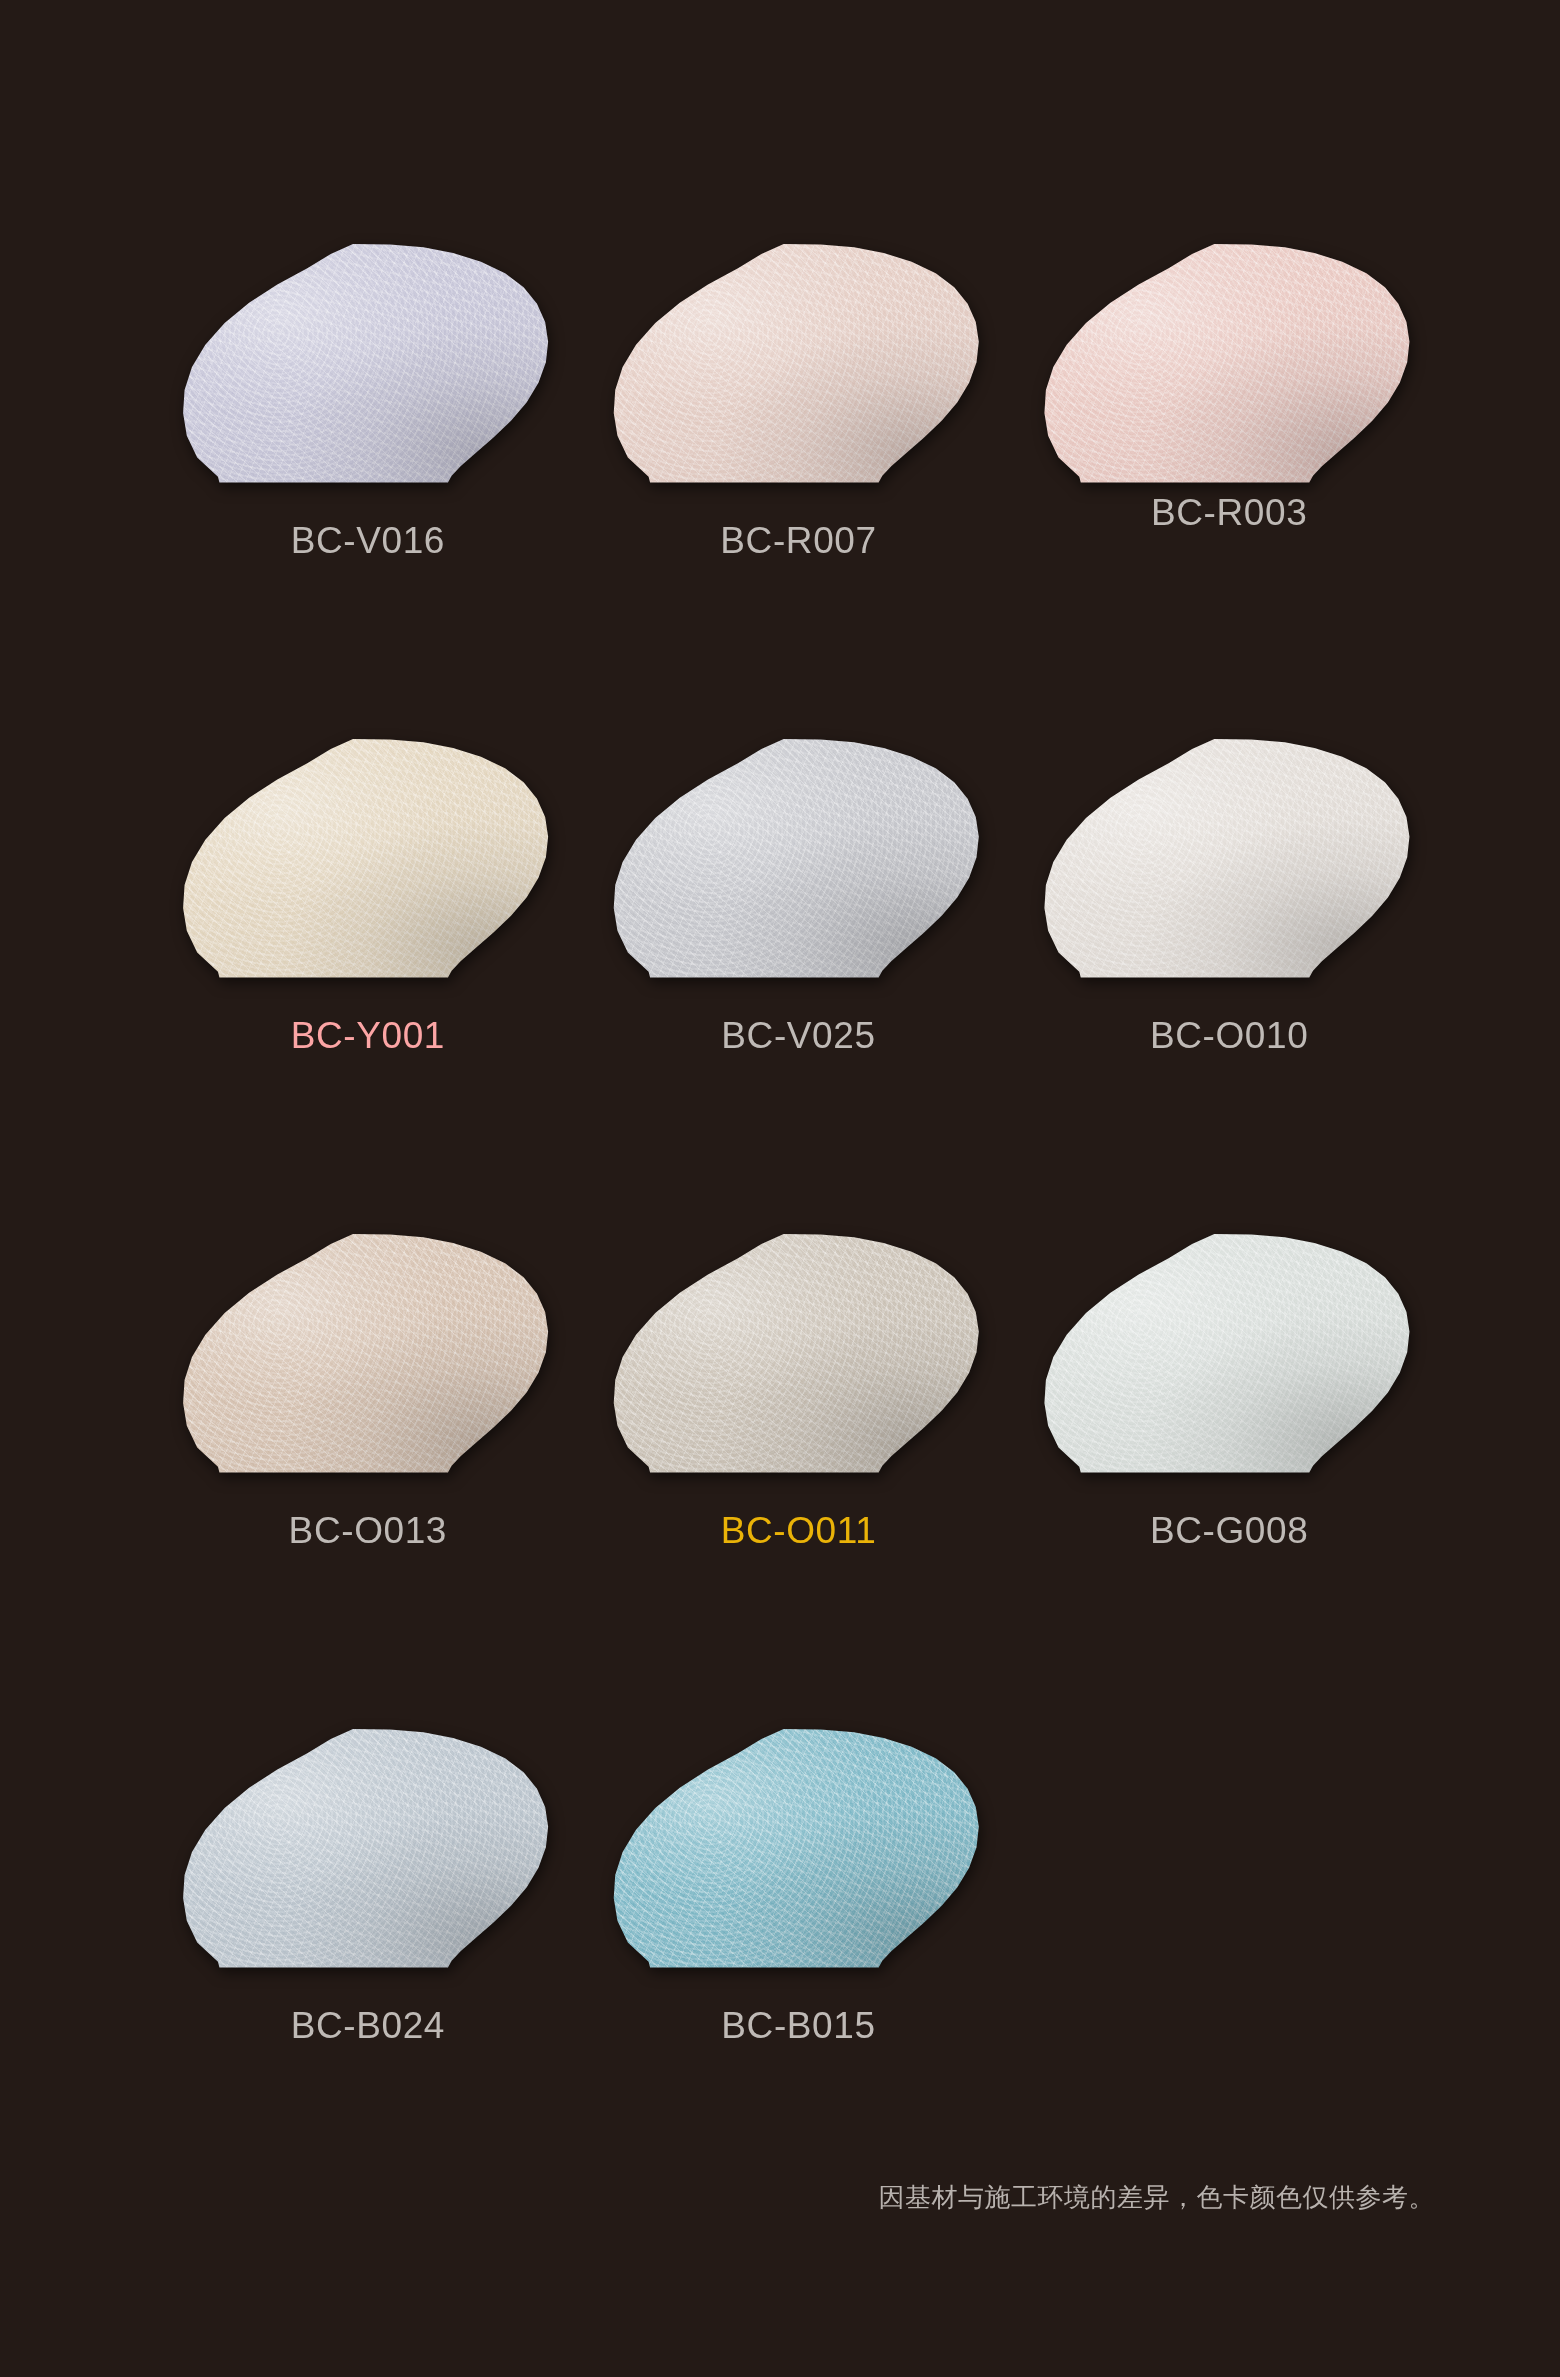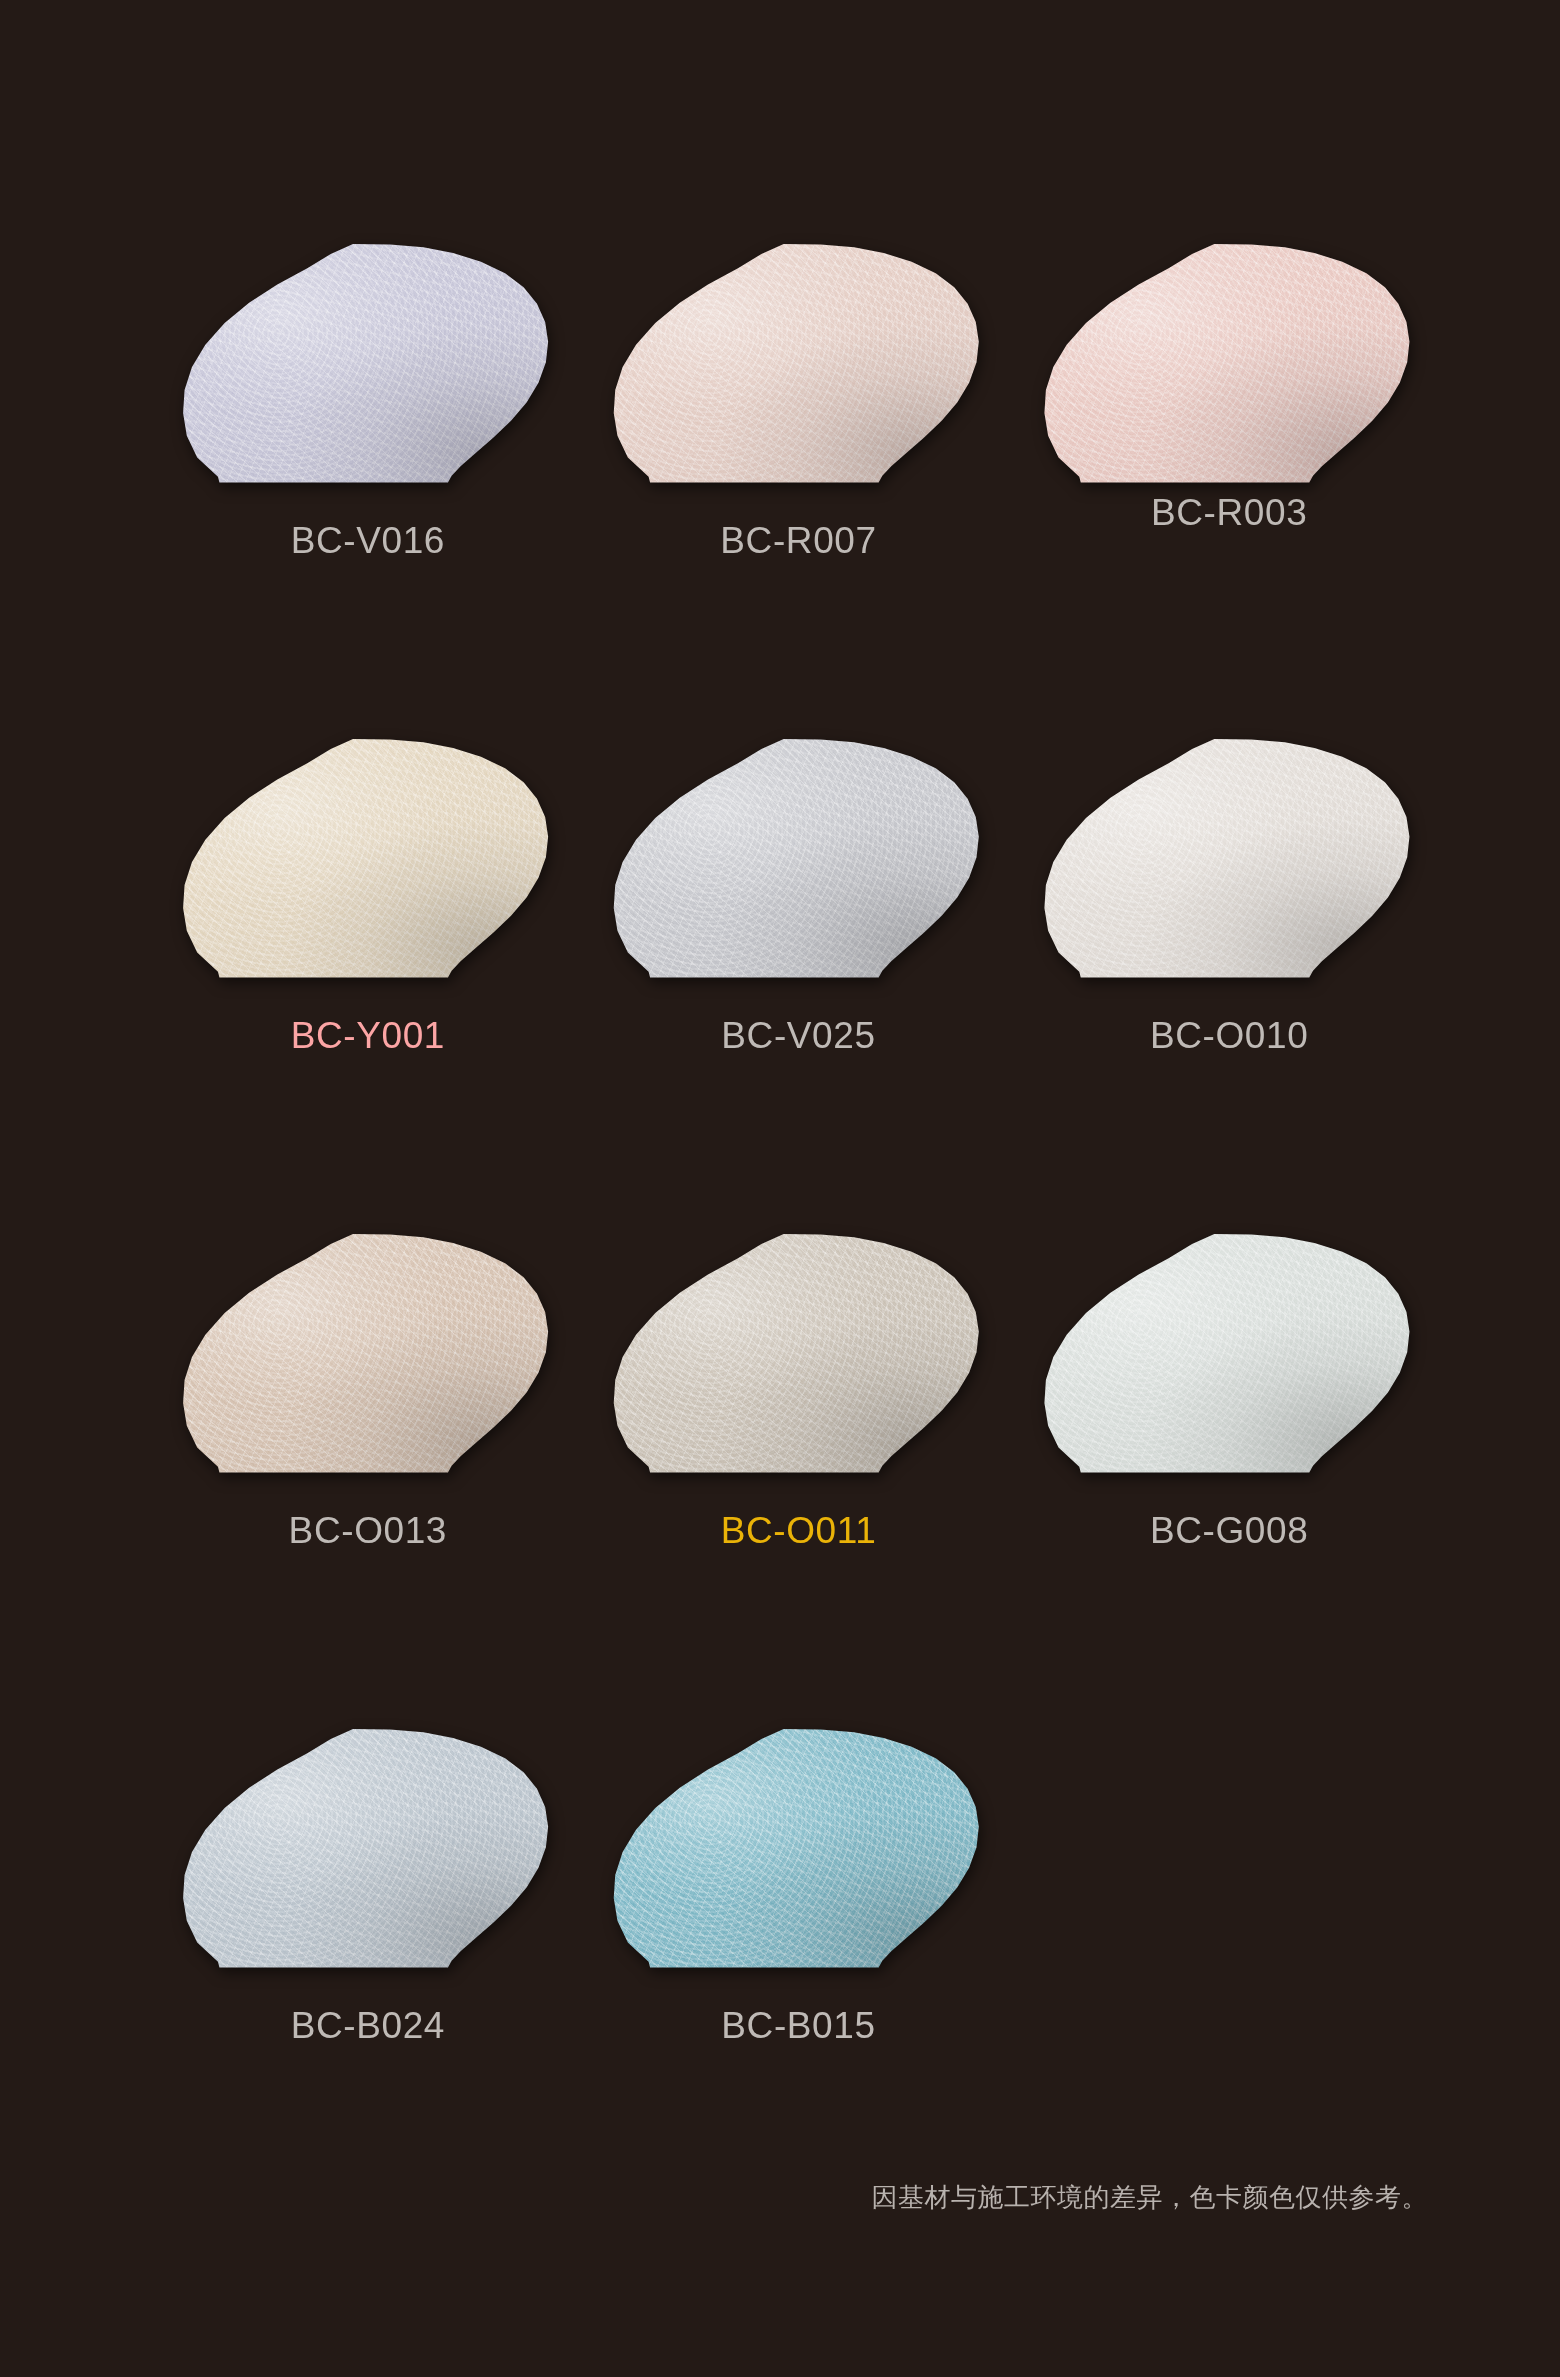--- a/index.html
+++ b/index.html
@@ -85,21 +85,21 @@
     font-size:37px;
     letter-spacing:0.6px;
     color:#bfbab6;
     font-family:"Liberation Sans", sans-serif;
     white-space:nowrap;
   }
 
   
   .footer-note {
     position:absolute;
-    right:133px;
+    right:126px;
     top:2180px;
     font-size:26px;
     color:#b8b2ae;
     letter-spacing:0.5px;
     font-family:"DejaVu Sans", sans-serif;
     white-space:nowrap;
   }
 </style>
 </head>
 <body>

